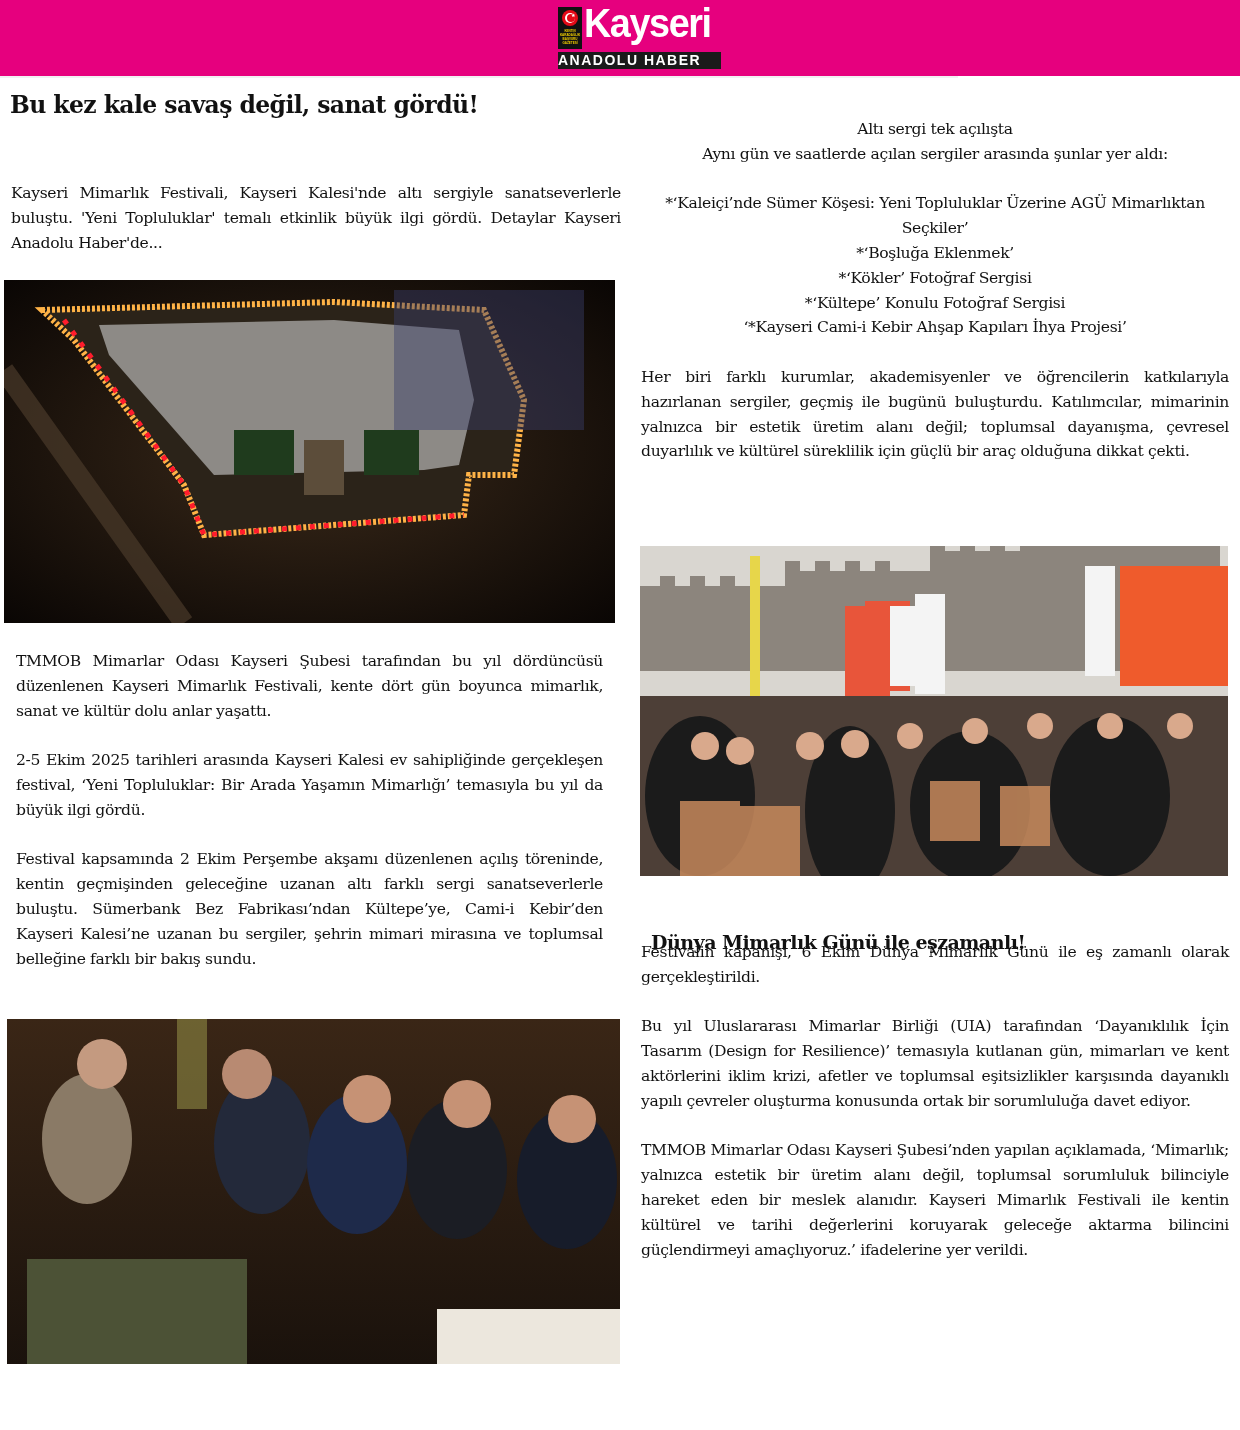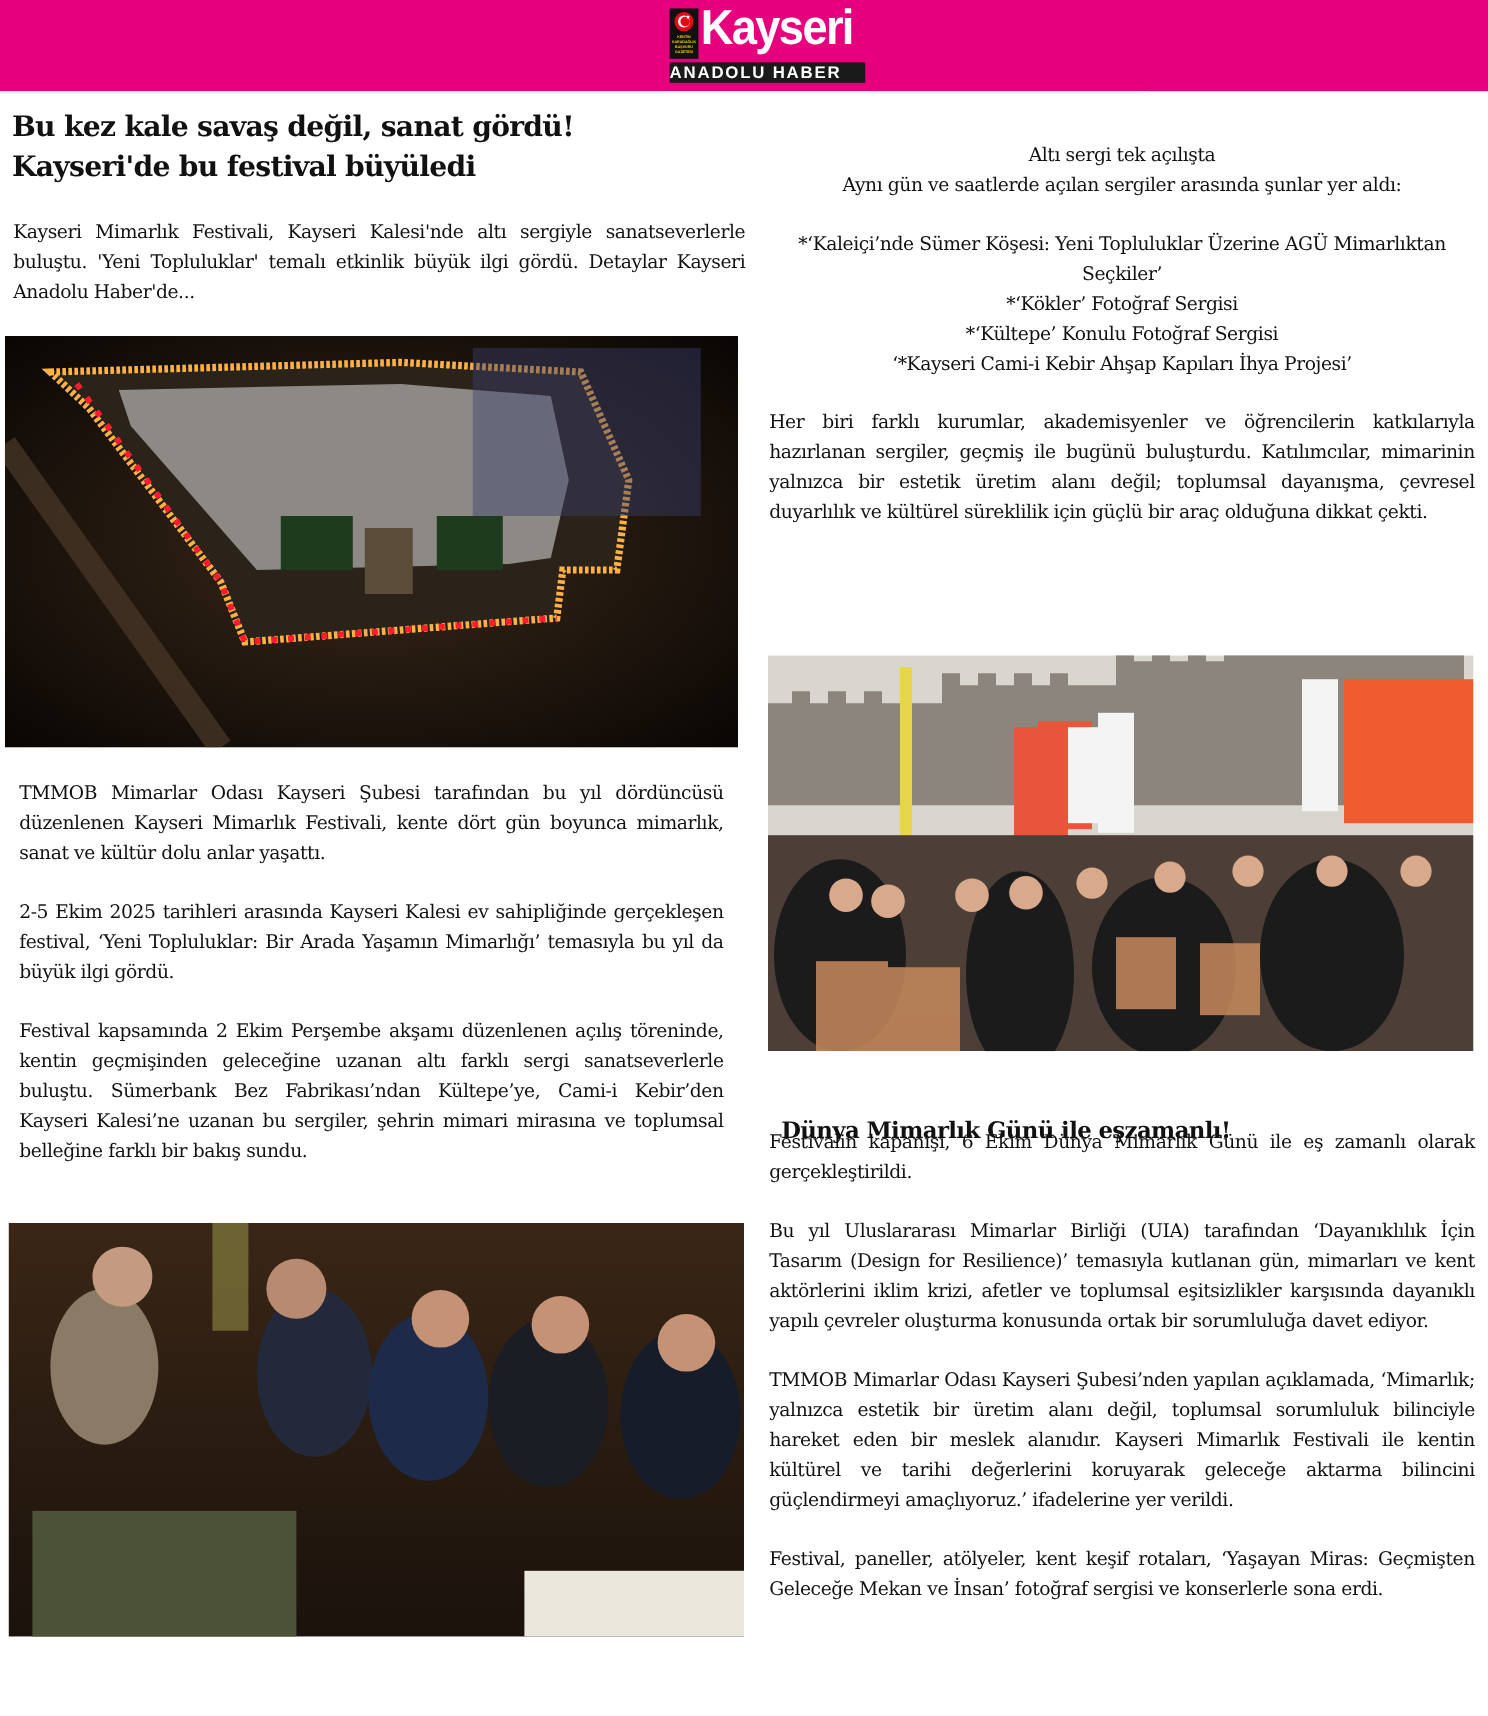--- a/index.html
+++ b/index.html
@@ -48,21 +48,20 @@
     <div class="logo-flag"></div>
     <div class="logo-star">★</div>
     <div class="logo-tiny">KENTIN KARADAĞLIK BAŞVURU GAZETESİ</div>
   </div>
   <div class="logo-word">Kayseri</div>
   <div class="logo-bar">ANADOLU HABER</div>
 </div>
 
 <h1 class="headline">
   <span style="display:block">Bu kez kale savaş değil, sanat gördü!</span>
-  <span style="display:block">Kayseri'de bu festival büyüledi</span>
 </h1>
 
 <div class="p lead">Kayseri Mimarlık Festivali, Kayseri Kalesi'nde altı sergiyle sanatseverlerle buluştu. 'Yeni Topluluklar' temalı etkinlik büyük ilgi gördü. Detaylar Kayseri Anadolu Haber'de...</div>
 
 <div class="photo photo-castle">
   <svg viewBox="0 0 611 343" preserveAspectRatio="none">
     <rect width="611" height="343" fill="#120a05"></rect>
     <rect x="0" y="0" width="611" height="343" fill="url(#gNight)"></rect>
     <defs>
       <radialGradient id="gNight" cx="50%" cy="50%" r="70%">
@@ -113,20 +112,21 @@
     <circle cx="460" cy="85" r="24" fill="#c69275"></circle>
     <circle cx="565" cy="100" r="24" fill="#c69275"></circle>
   </svg>
 </div>
 
 <div class="p right-top">
   <span class="line">Altı sergi tek açılışta</span>
   <span class="line">Aynı gün ve saatlerde açılan sergiler arasında şunlar yer aldı:</span>
   <span class="gap"></span>
   <span class="line">*‘Kaleiçi’nde Sümer Köşesi: Yeni Topluluklar Üzerine AGÜ Mimarlıktan Seçkiler’</span>
+  <span class="line">*‘Boşluğa Eklenmek’</span>
   <span class="line">*‘Kökler’ Fotoğraf Sergisi</span>
   <span class="line">*‘Kültepe’ Konulu Fotoğraf Sergisi</span>
   <span class="line">‘*Kayseri Cami-i Kebir Ahşap Kapıları İhya Projesi’</span>
   <span class="gap"></span>
   <span class="para">Her biri farklı kurumlar, akademisyenler ve öğrencilerin katkılarıyla hazırlanan sergiler, geçmiş ile bugünü buluşturdu. Katılımcılar, mimarinin yalnızca bir estetik üretim alanı değil; toplumsal dayanışma, çevresel duyarlılık ve kültürel süreklilik için güçlü bir araç olduğuna dikkat çekti.</span>
 </div>
 
 <div class="photo photo-crowd">
   <svg viewBox="0 0 588 330" preserveAspectRatio="none">
     <rect width="588" height="330" fill="#d9d6d0"></rect>
@@ -168,14 +168,13 @@
 
 <h2 class="subhead">Dünya Mimarlık Günü ile eşzamanlı!</h2>
 
 <div class="p right-bottom">
   <span class="para">Festivalin kapanışı, 6 Ekim Dünya Mimarlık Günü ile eş zamanlı olarak gerçekleştirildi.</span>
   <span class="gap"></span>
   <span class="para">Bu yıl Uluslararası Mimarlar Birliği (UIA) tarafından ‘Dayanıklılık İçin Tasarım (Design for Resilience)’ temasıyla kutlanan gün, mimarları ve kent aktörlerini iklim krizi, afetler ve toplumsal eşitsizlikler karşısında dayanıklı yapılı çevreler oluşturma konusunda ortak bir sorumluluğa davet ediyor.</span>
   <span class="gap"></span>
   <span class="para">TMMOB Mimarlar Odası Kayseri Şubesi’nden yapılan açıklamada, ‘Mimarlık; yalnızca estetik bir üretim alanı değil, toplumsal sorumluluk bilinciyle hareket eden bir meslek alanıdır. Kayseri Mimarlık Festivali ile kentin kültürel ve tarihi değerlerini koruyarak geleceğe aktarma bilincini güçlendirmeyi amaçlıyoruz.’ ifadelerine yer verildi.</span>
   <span class="gap"></span>
-  <span class="para">Festival, paneller, atölyeler, kent keşif rotaları, ‘Yaşayan Miras: Geçmişten Geleceğe Mekan ve İnsan’ fotoğraf sergisi ve konserlerle sona erdi.</span>
 </div>
 
 </body></html>

